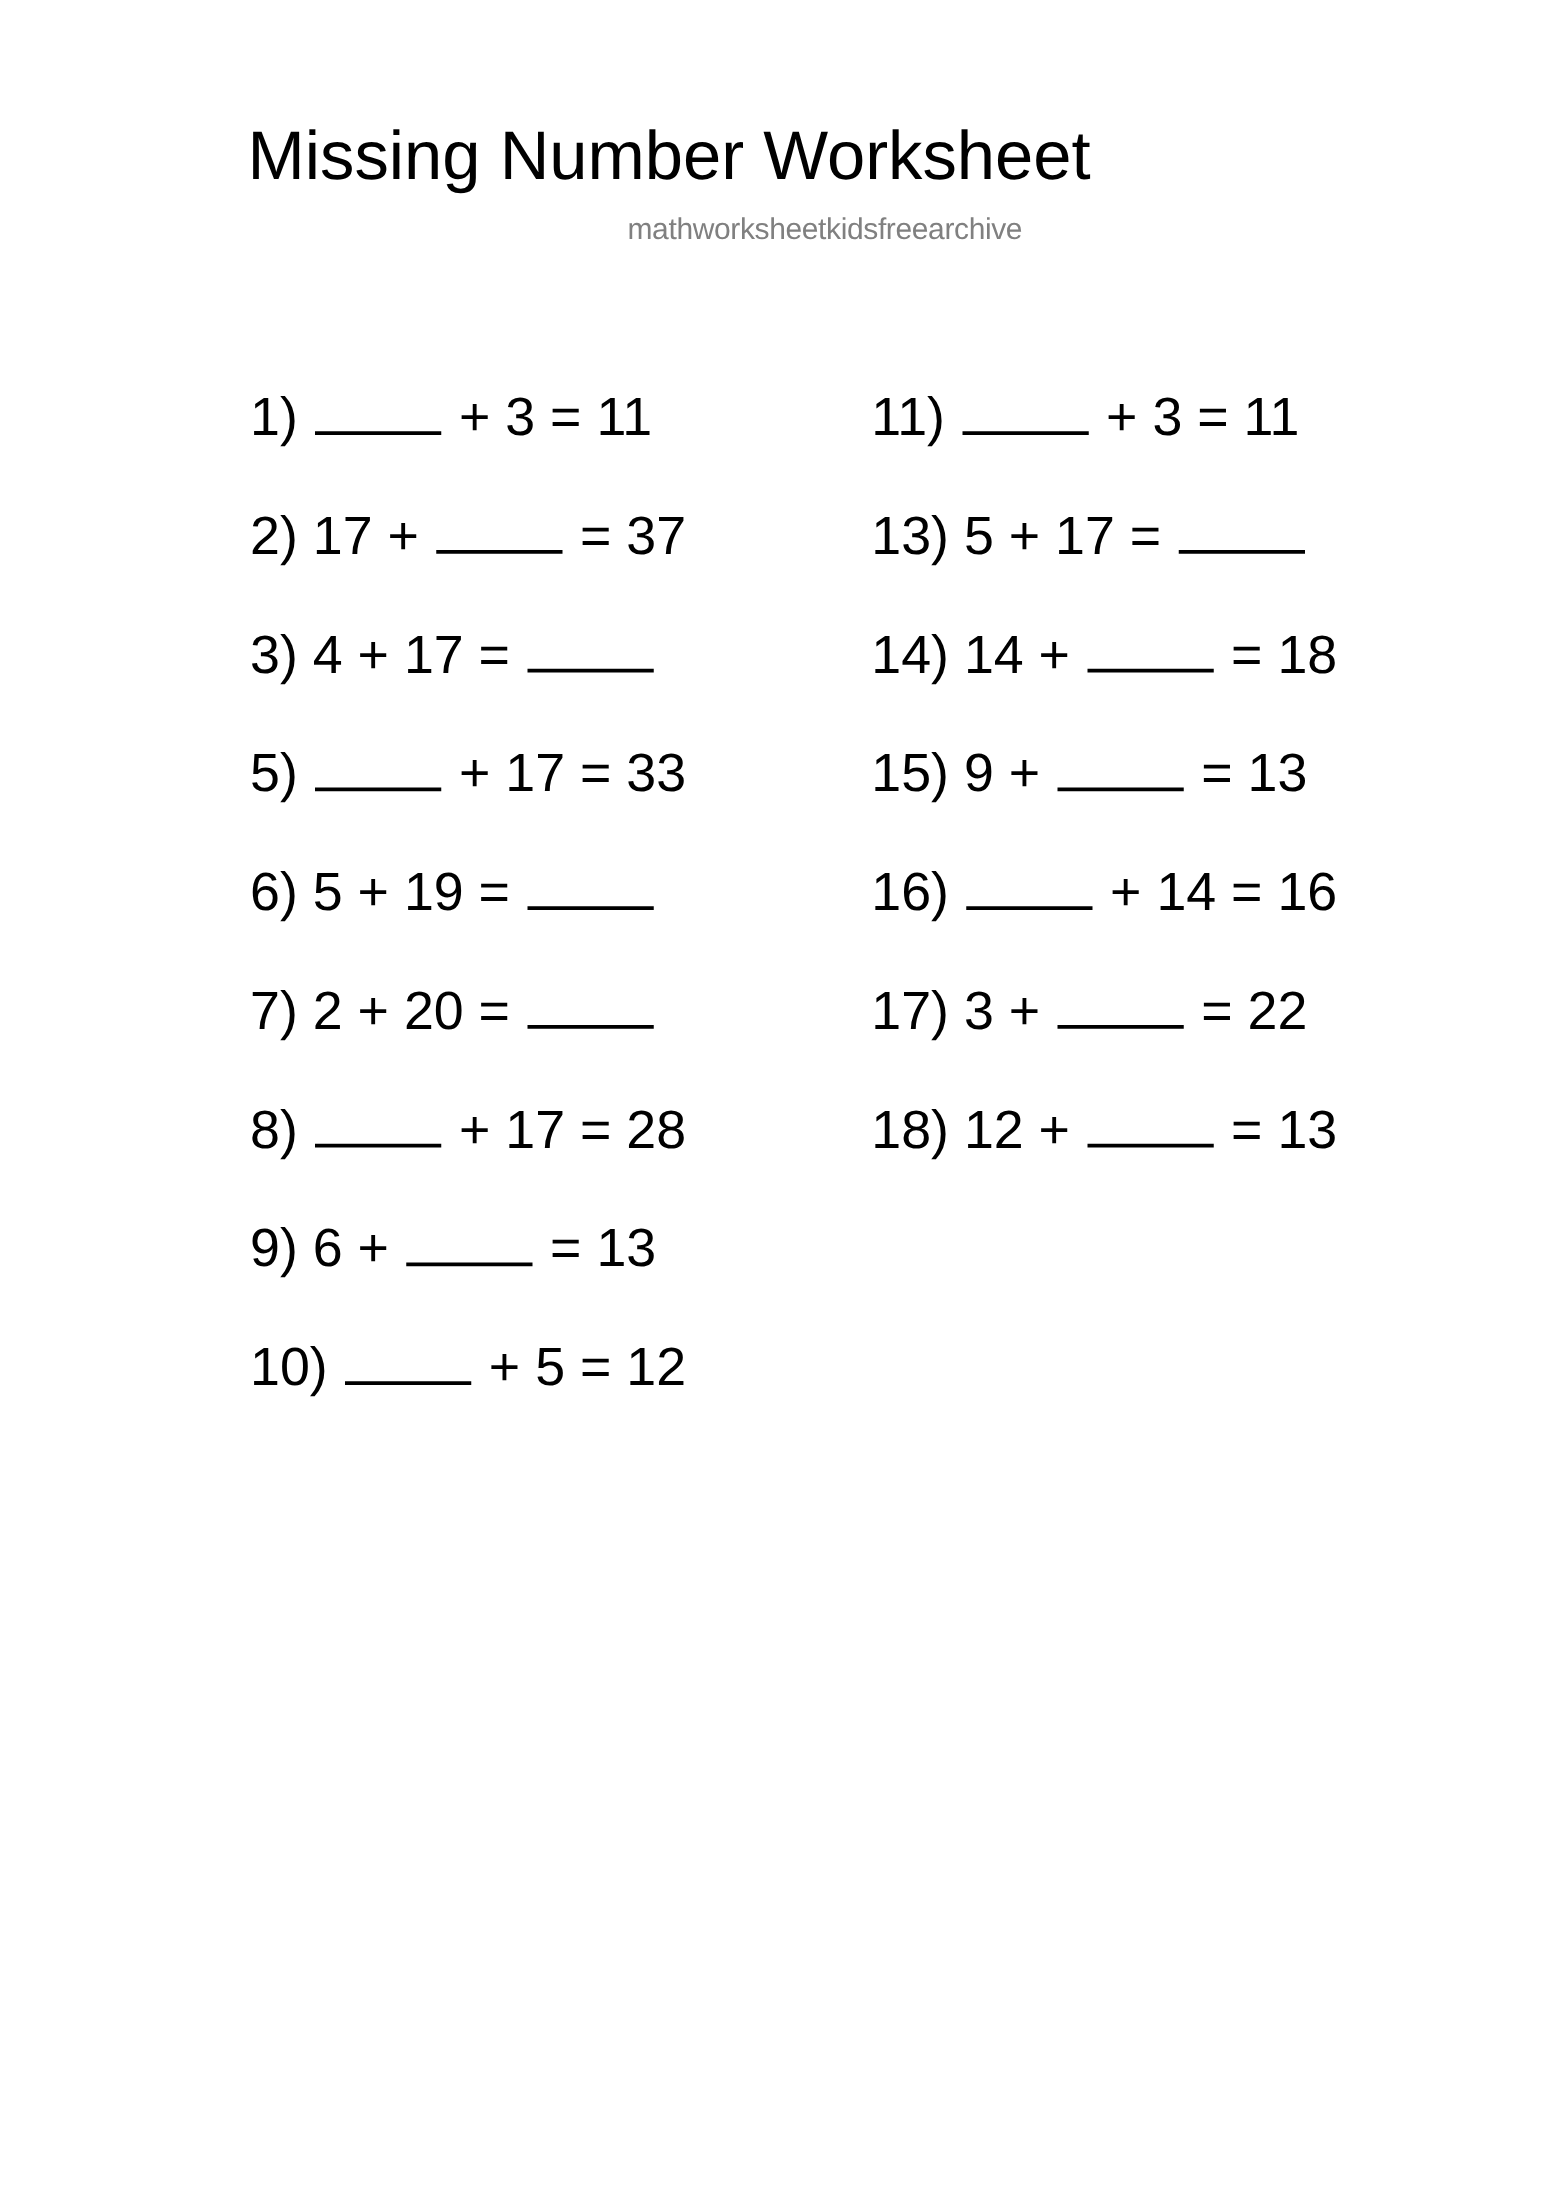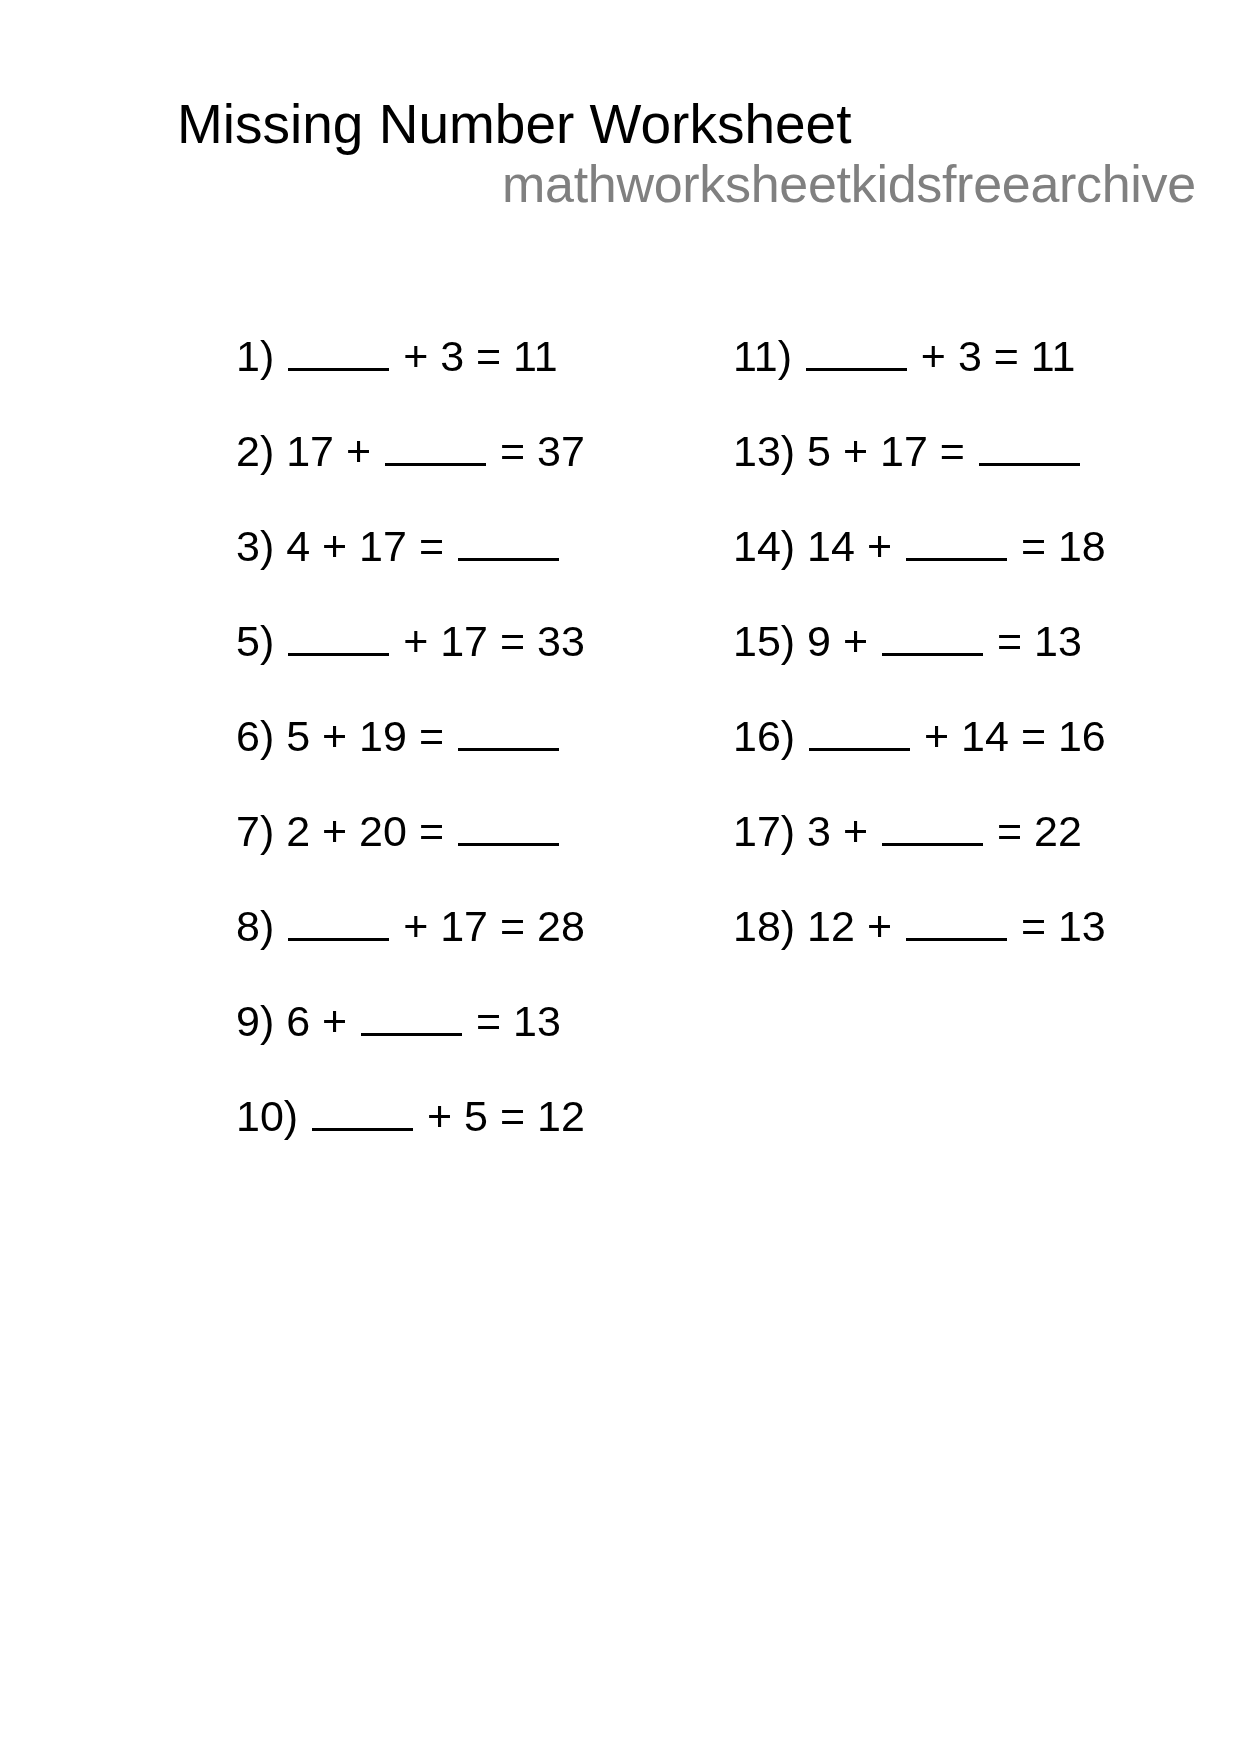--- a/index.html
+++ b/index.html
@@ -20,34 +20,33 @@
       left: 0;
       width: 1240px;
       top: 92px;
       text-align: center;
       font-size: 55px;
       line-height: 64px;
       padding-left: 93px;
       box-sizing: border-box;
       text-align: left;
     }
-    .title span { display: inline-block; margin-left: 84px; }
+    .title span { display: inline-block; margin-left: 105px; }
     .subtitle {
       position: absolute;
       left: 502px;
       top: 160px;
-      font-size: 52px;
+      font-size: 24px;
       line-height: 48px;
       color: #808080;
       letter-spacing: -0.3px;
     }
     .column {
       position: absolute;
-      top: 352px;
-      margin-left: 36px;
+      top: 330px;
     }
     .col-left { left: 200px; }
     .col-right { left: 697px; }
     .problem {
       height: 95px;
       font-size: 43px;
       line-height: 48px;
       white-space: pre;
       position: relative;
       top: -20px;

